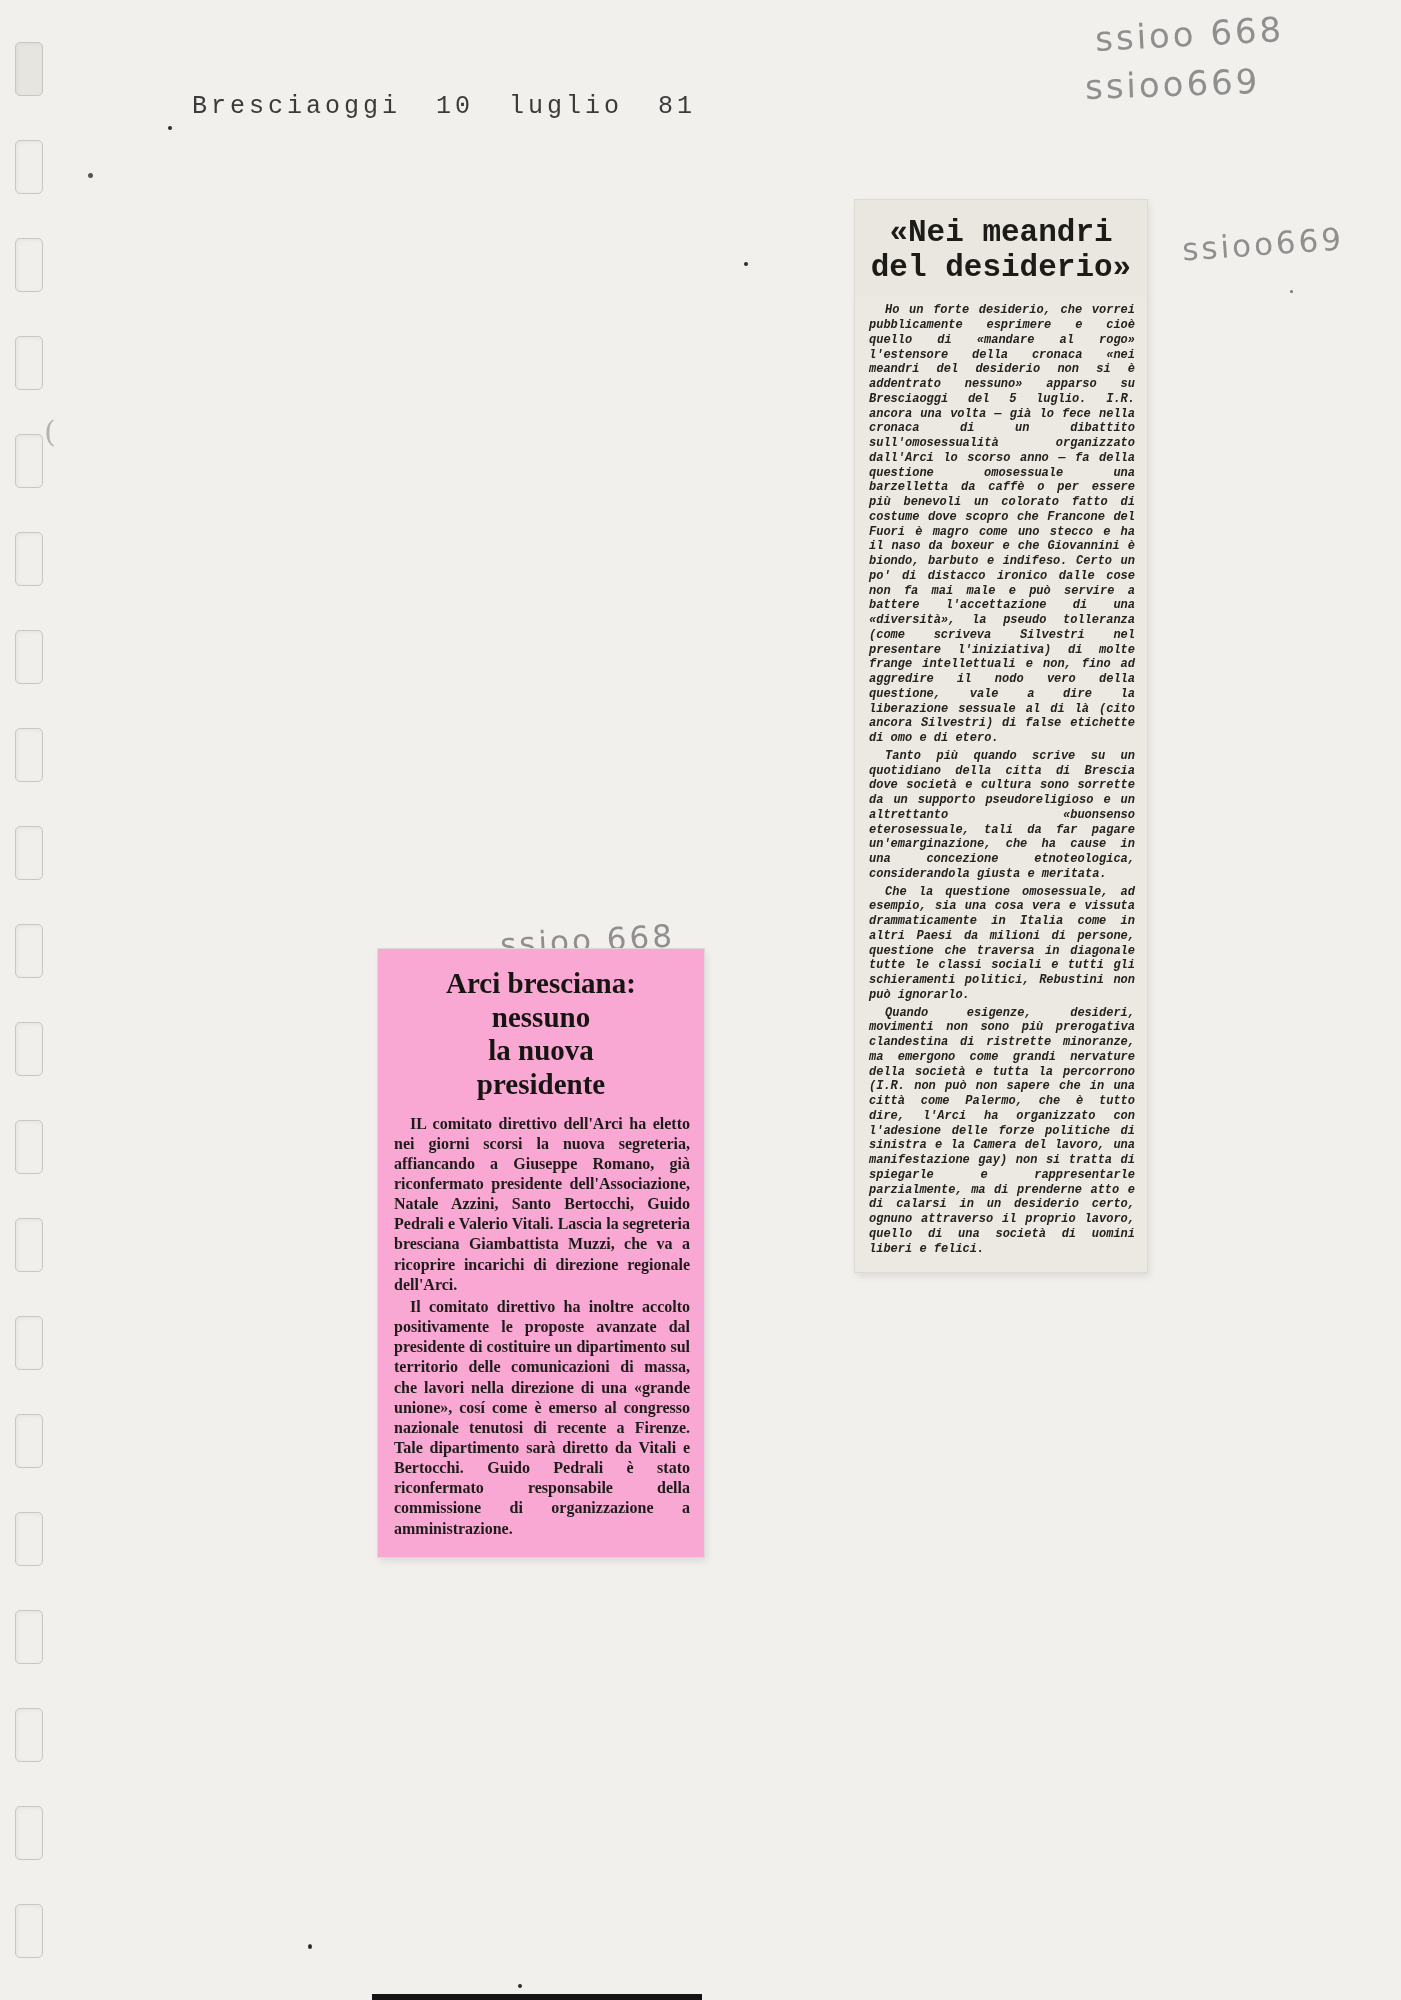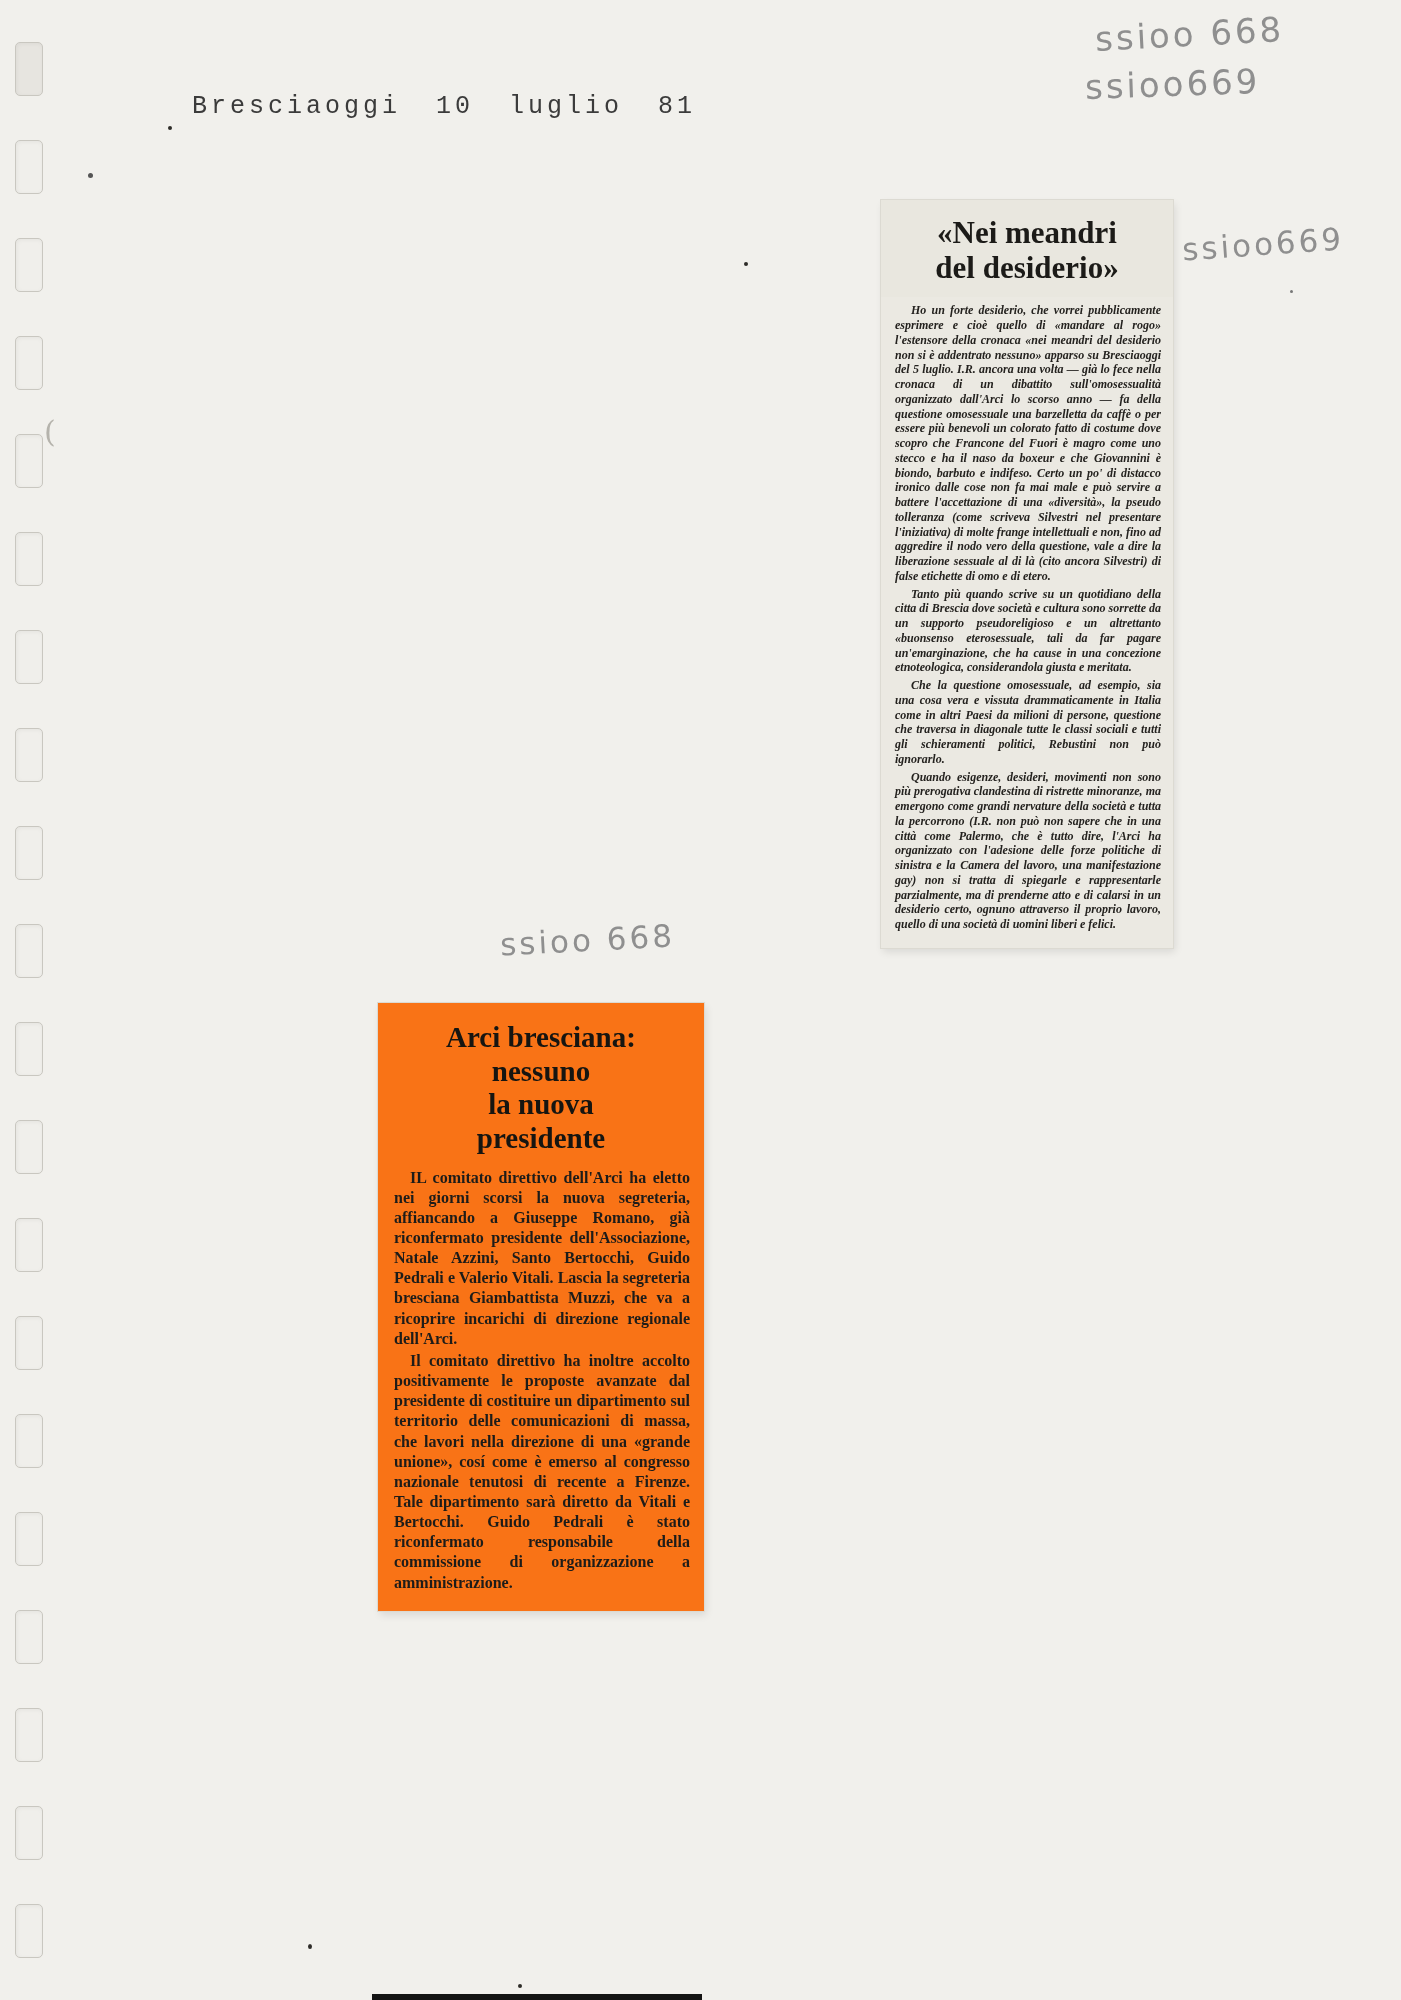--- a/index.html
+++ b/index.html
@@ -31,36 +31,36 @@
   }
   .hw-1 { left:1095px; top:14px; font-size:34px; transform:rotate(-3deg); }
   .hw-2 { left:1085px; top:64px; font-size:34px; transform:rotate(-2deg); }
   .hw-3 { left:1182px; top:226px; font-size:31px; transform:rotate(-4deg); }
   .hw-4 { left:500px; top:922px; font-size:31px; transform:rotate(-3deg); }
   
   .clipping {
     position:absolute; background:#ebe9e2;
     box-shadow: 0 0 0 1px #dcdad2, 2px 4px 8px rgba(0,0,0,0.10);
   }
-  .right-clip { left:881px; top:200px; width:292px; padding-bottom:14px; }
+  .right-clip { left:855px; top:200px; width:292px; padding-bottom:14px;font-family:Liberation Mono, monospace; }
   .right-title {
     font-weight:700; font-size:31px; line-height:1.12; text-align:center;
     color:#1c1b18; padding:16px 4px 12px 4px; background:#e9e7df;
   }
   .right-body {
     padding:6px 12px 2px 14px; text-align:justify;
     font-style:italic; font-weight:600; font-size:12px; line-height:1.23;
     color:#24221f;
   }
   .right-body p { margin:0; text-indent:16px; }
   .right-body p + p { margin-top:3px; }
   .signature { padding:4px 14px 0 14px; text-align:right; color:#1c1b18; }
   .signature .sig-name { font-weight:700; font-size:18px; }
   .signature .sig-role { font-weight:700; font-style:italic; font-size:17px; }
-  .left-clip { left:378px; top:1003px; width:326px; padding-bottom:18px; background:#f97316; }
+  .left-clip { left:378px; top:949px; width:326px; padding-bottom:18px; background:#f9a8d4; }
   .left-title {
     font-weight:700; font-size:29px; line-height:1.16; text-align:center;
     color:#161511; padding:18px 8px 12px 8px;
   }
   .left-body {
     padding:0 14px 0 16px; text-align:justify;
     font-weight:700; font-size:16px; line-height:1.26; color:#1d1c19;
   }
   .left-body p { margin:0; text-indent:16px; }
   .left-body p + p { margin-top:2px; }

